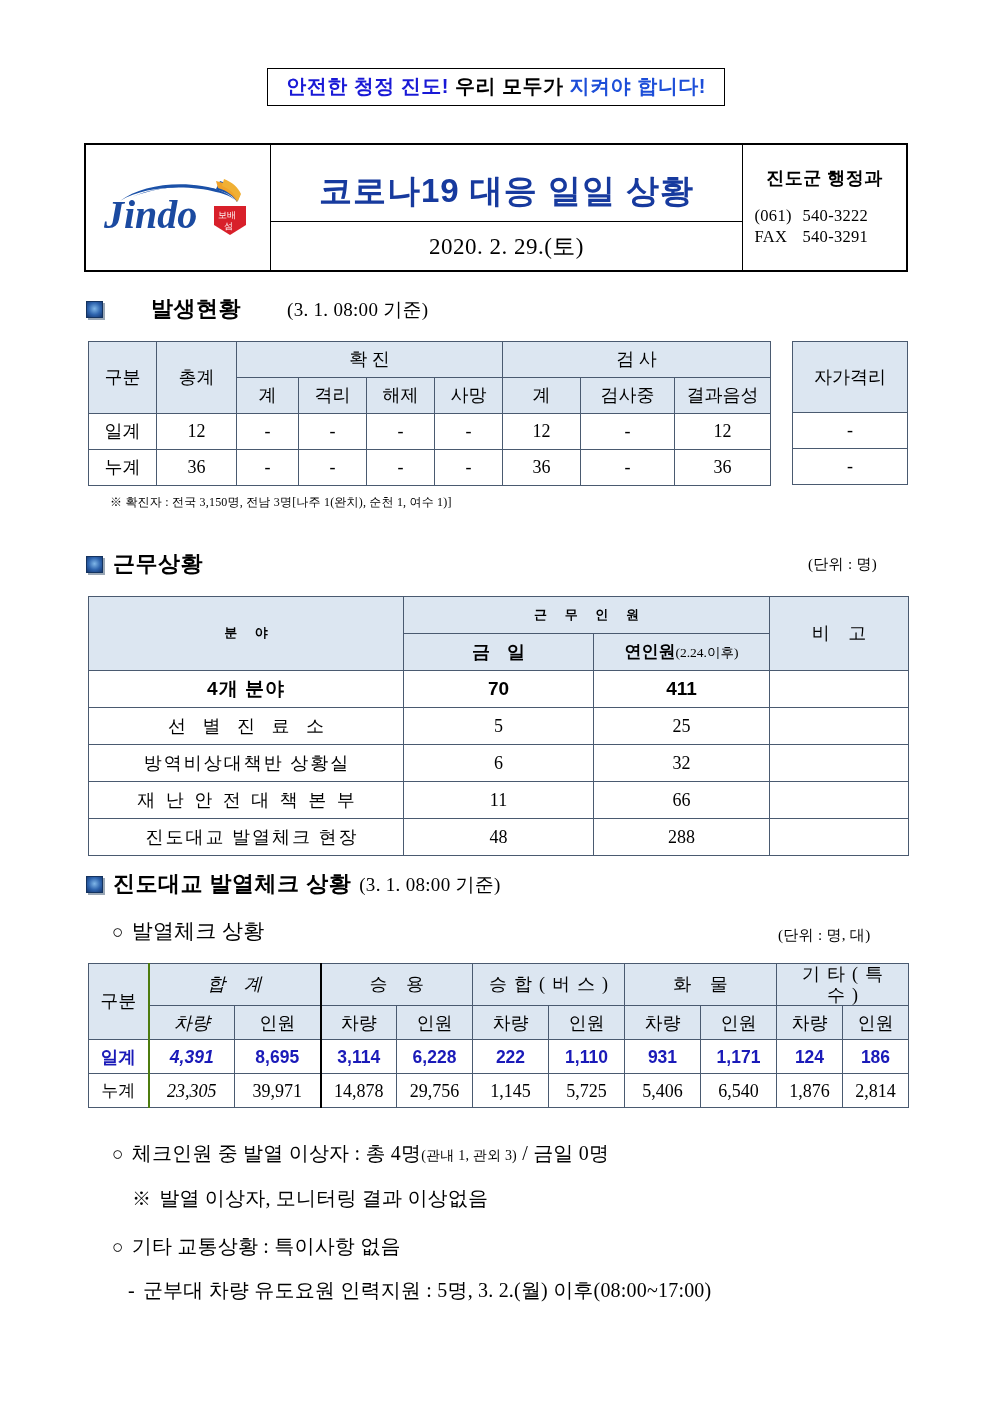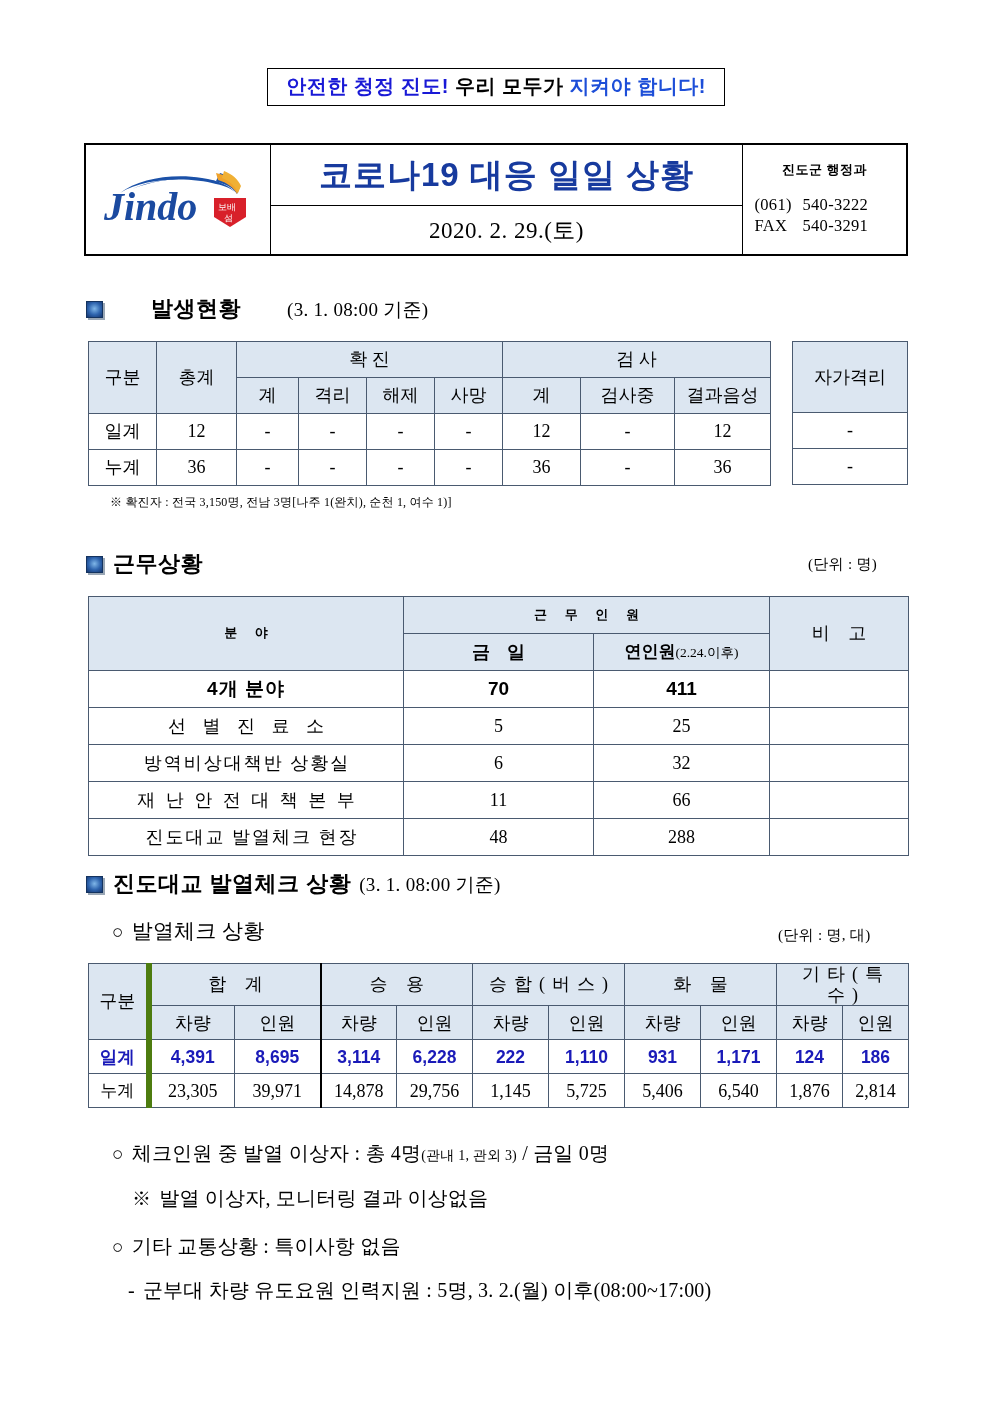--- a/index.html
+++ b/index.html
@@ -70,20 +70,21 @@
     display: flex;
     align-items: center;
     justify-content: center;
     border-bottom: 1.2px solid #000;
     color: #173a9e;
     font-family: "Liberation Sans", "DejaVu Sans", sans-serif;
     font-weight: bold;
     font-size: 33px;
     letter-spacing: 1px;
     white-space: nowrap;
+    margin-top: 16px;
   }
   .hdr-date {
     height: 48px;
     display: flex;
     align-items: center;
     justify-content: center;
     font-size: 23px;
     letter-spacing: 0.5px;
     white-space: nowrap;
   }
@@ -92,21 +93,21 @@
     box-sizing: border-box;
     display: flex;
     flex-direction: column;
     align-items: center;
     justify-content: center;
     padding: 4px 0 6px 0;
   }
   .hdr-dept {
     font-family: "Liberation Sans", "DejaVu Sans", sans-serif;
     font-weight: bold;
-    font-size: 13px;
+    font-size: 18px;
     letter-spacing: 0.5px;
     margin-bottom: 16px;
     white-space: nowrap;
   }
   .hdr-tel, .hdr-fax {
     font-size: 16.5px;
     letter-spacing: 0.3px;
     white-space: nowrap;
     line-height: 1.25;
     display: flex;
@@ -199,21 +200,21 @@
   .t2 .yi { font-weight: bold; font-family: "Liberation Sans","DejaVu Sans",sans-serif; font-size:17px; }
   .t2 .yi small { font-weight: normal; font-size: 13.5px; font-family: "Liberation Serif", serif;}
   .t2 .gmw { font-weight: bold; font-family: "Liberation Sans","DejaVu Sans",sans-serif; font-size:13px; letter-spacing: 7px; padding-left: 7px;}
   .t2 .bigo { letter-spacing: 7px; padding-left: 7px; }
 
   
   .t3 { left: 88px; top: 963px; width: 820px; }
   .t3 th, .t3 td { height: 33px; font-size: 17px; }
   .t3 td { background: #ffffff; }
   .t3 .grp { letter-spacing: 7px; padding-left: 7px; }
-  .t3 .sum-col { border-left: 6px solid #4d7c0f; }
+  .t3 .sum-col { border-left: 2px solid #4d7c0f; font-style: italic; }
   .t3 .sum-col-end { border-right: 2px solid #000; }
   .t3 .ilgye td, .t3 td.ilgye-c {
     color: #1a1ab8;
     font-weight: bold;
     font-family: "Liberation Sans","DejaVu Sans",sans-serif;
     font-size: 17.5px;
   }
   .t3 .rowlabel { font-size: 17px; }
 
   

